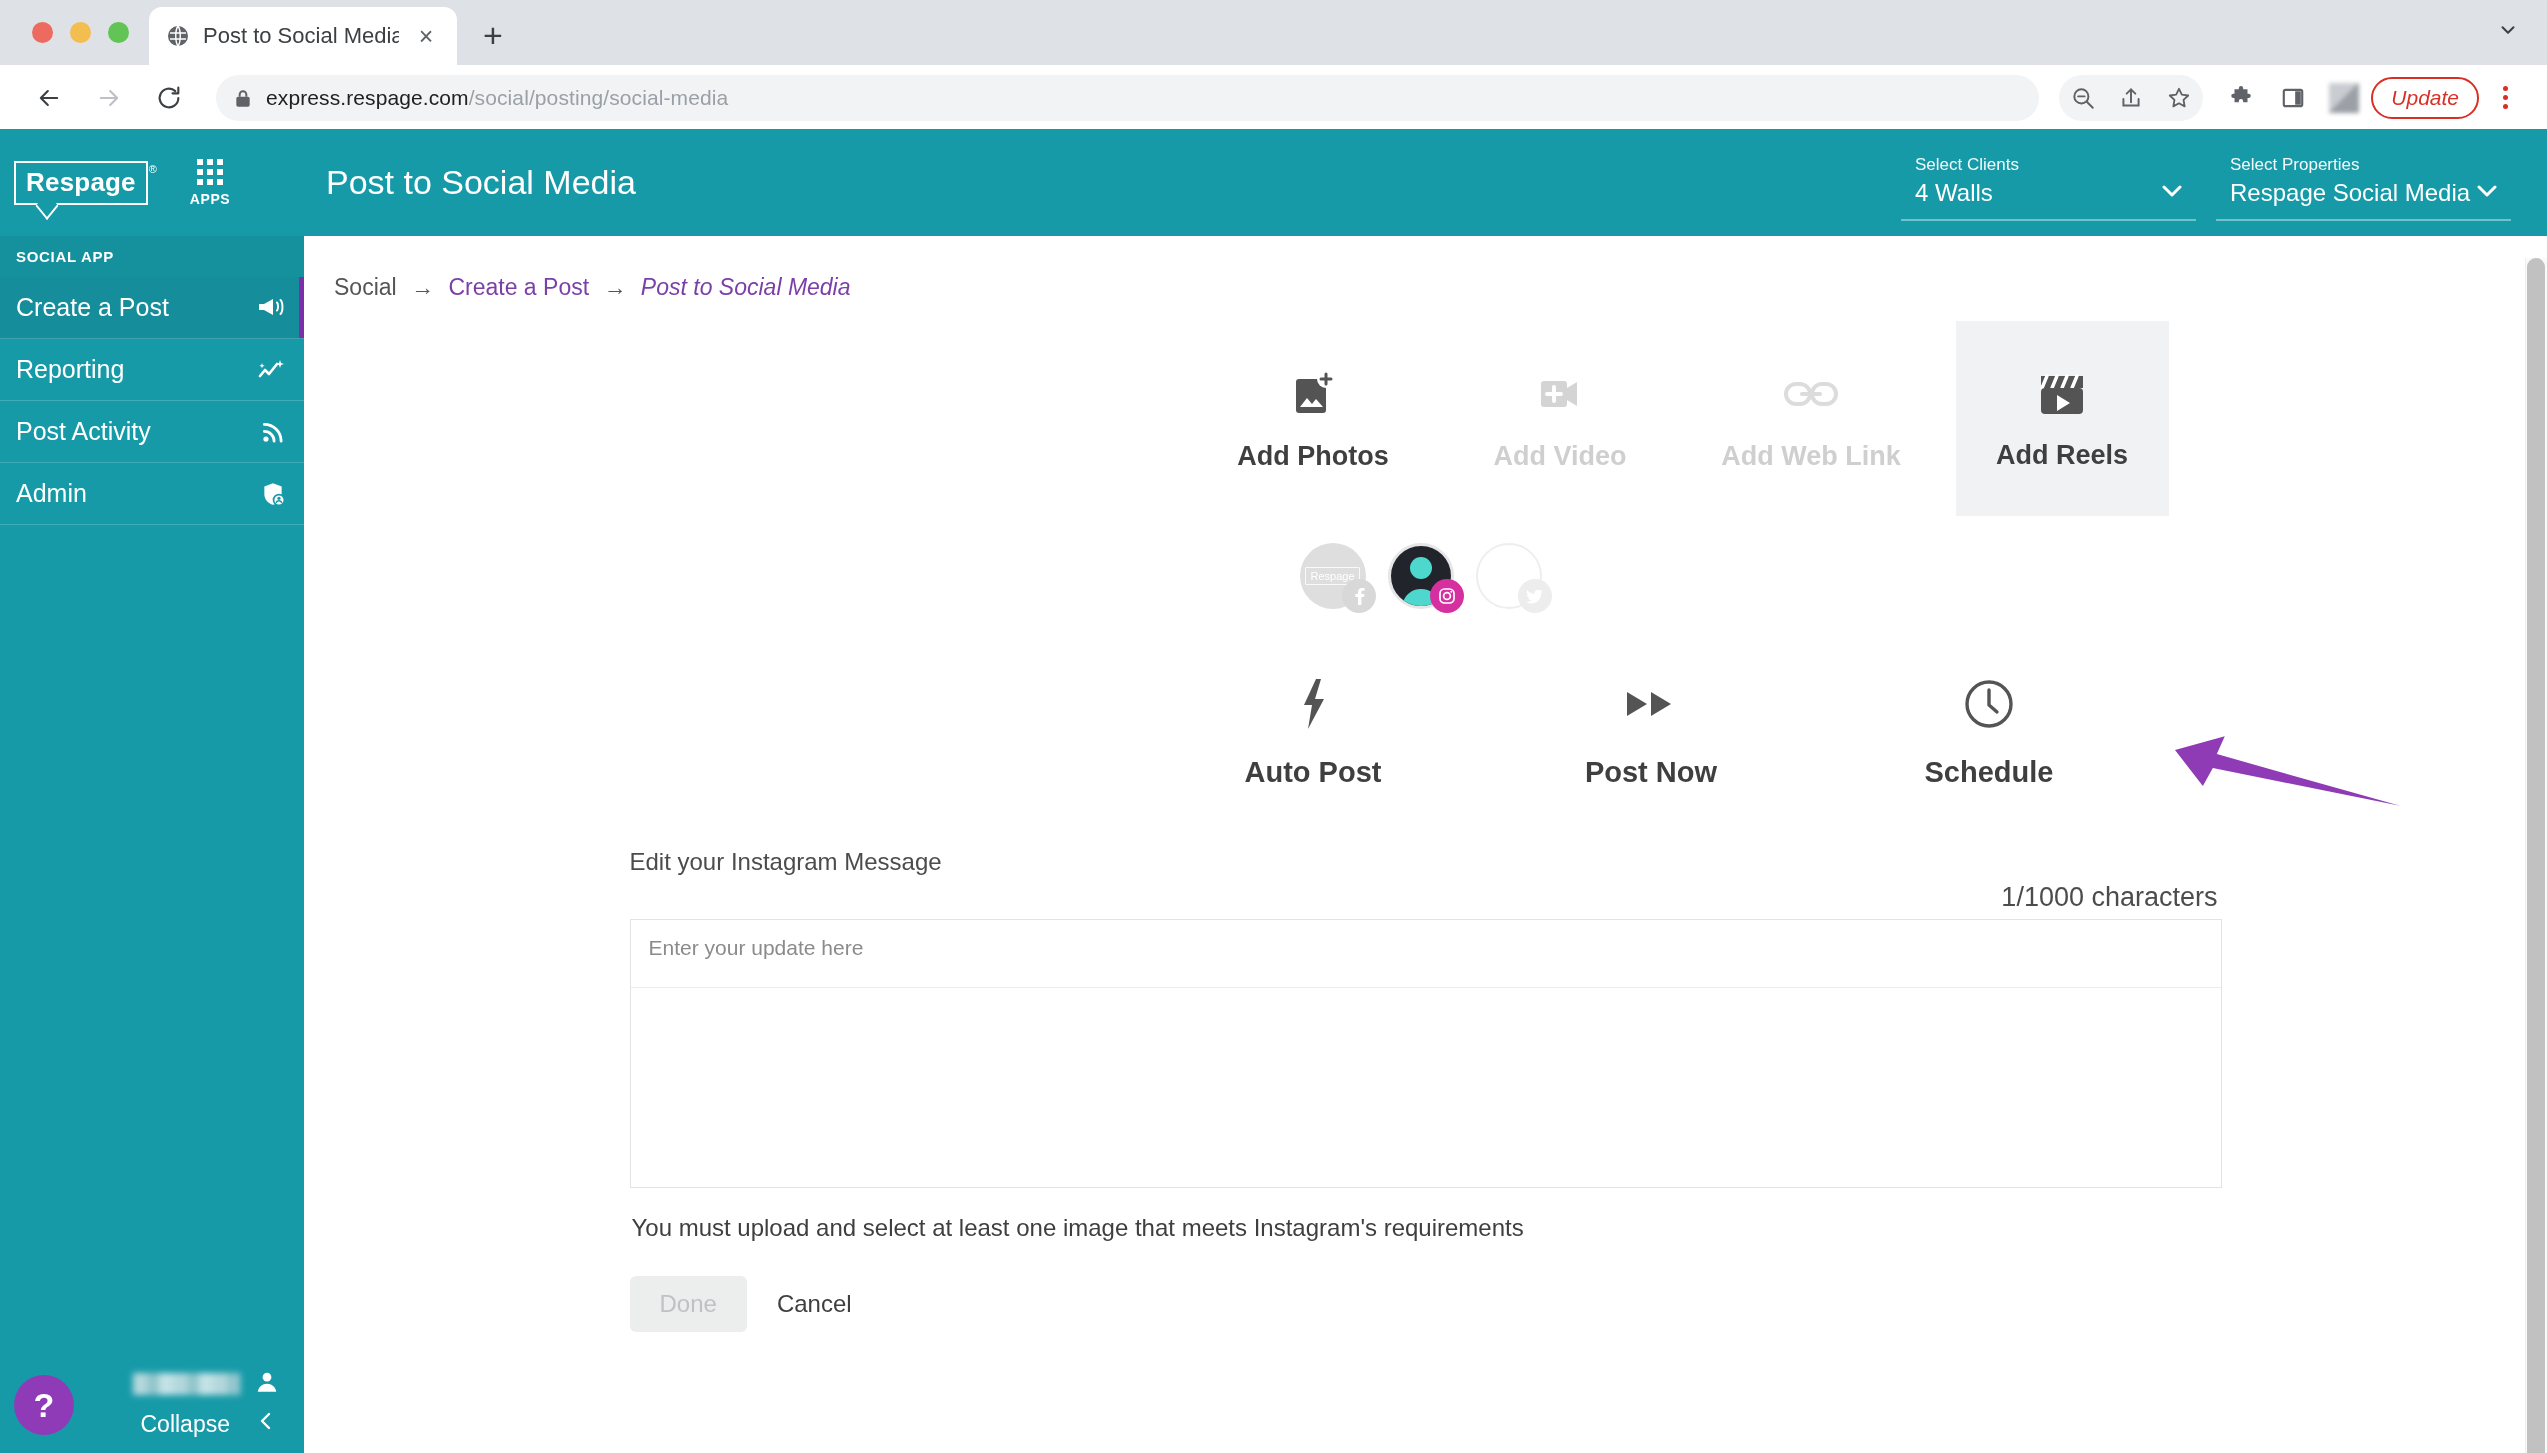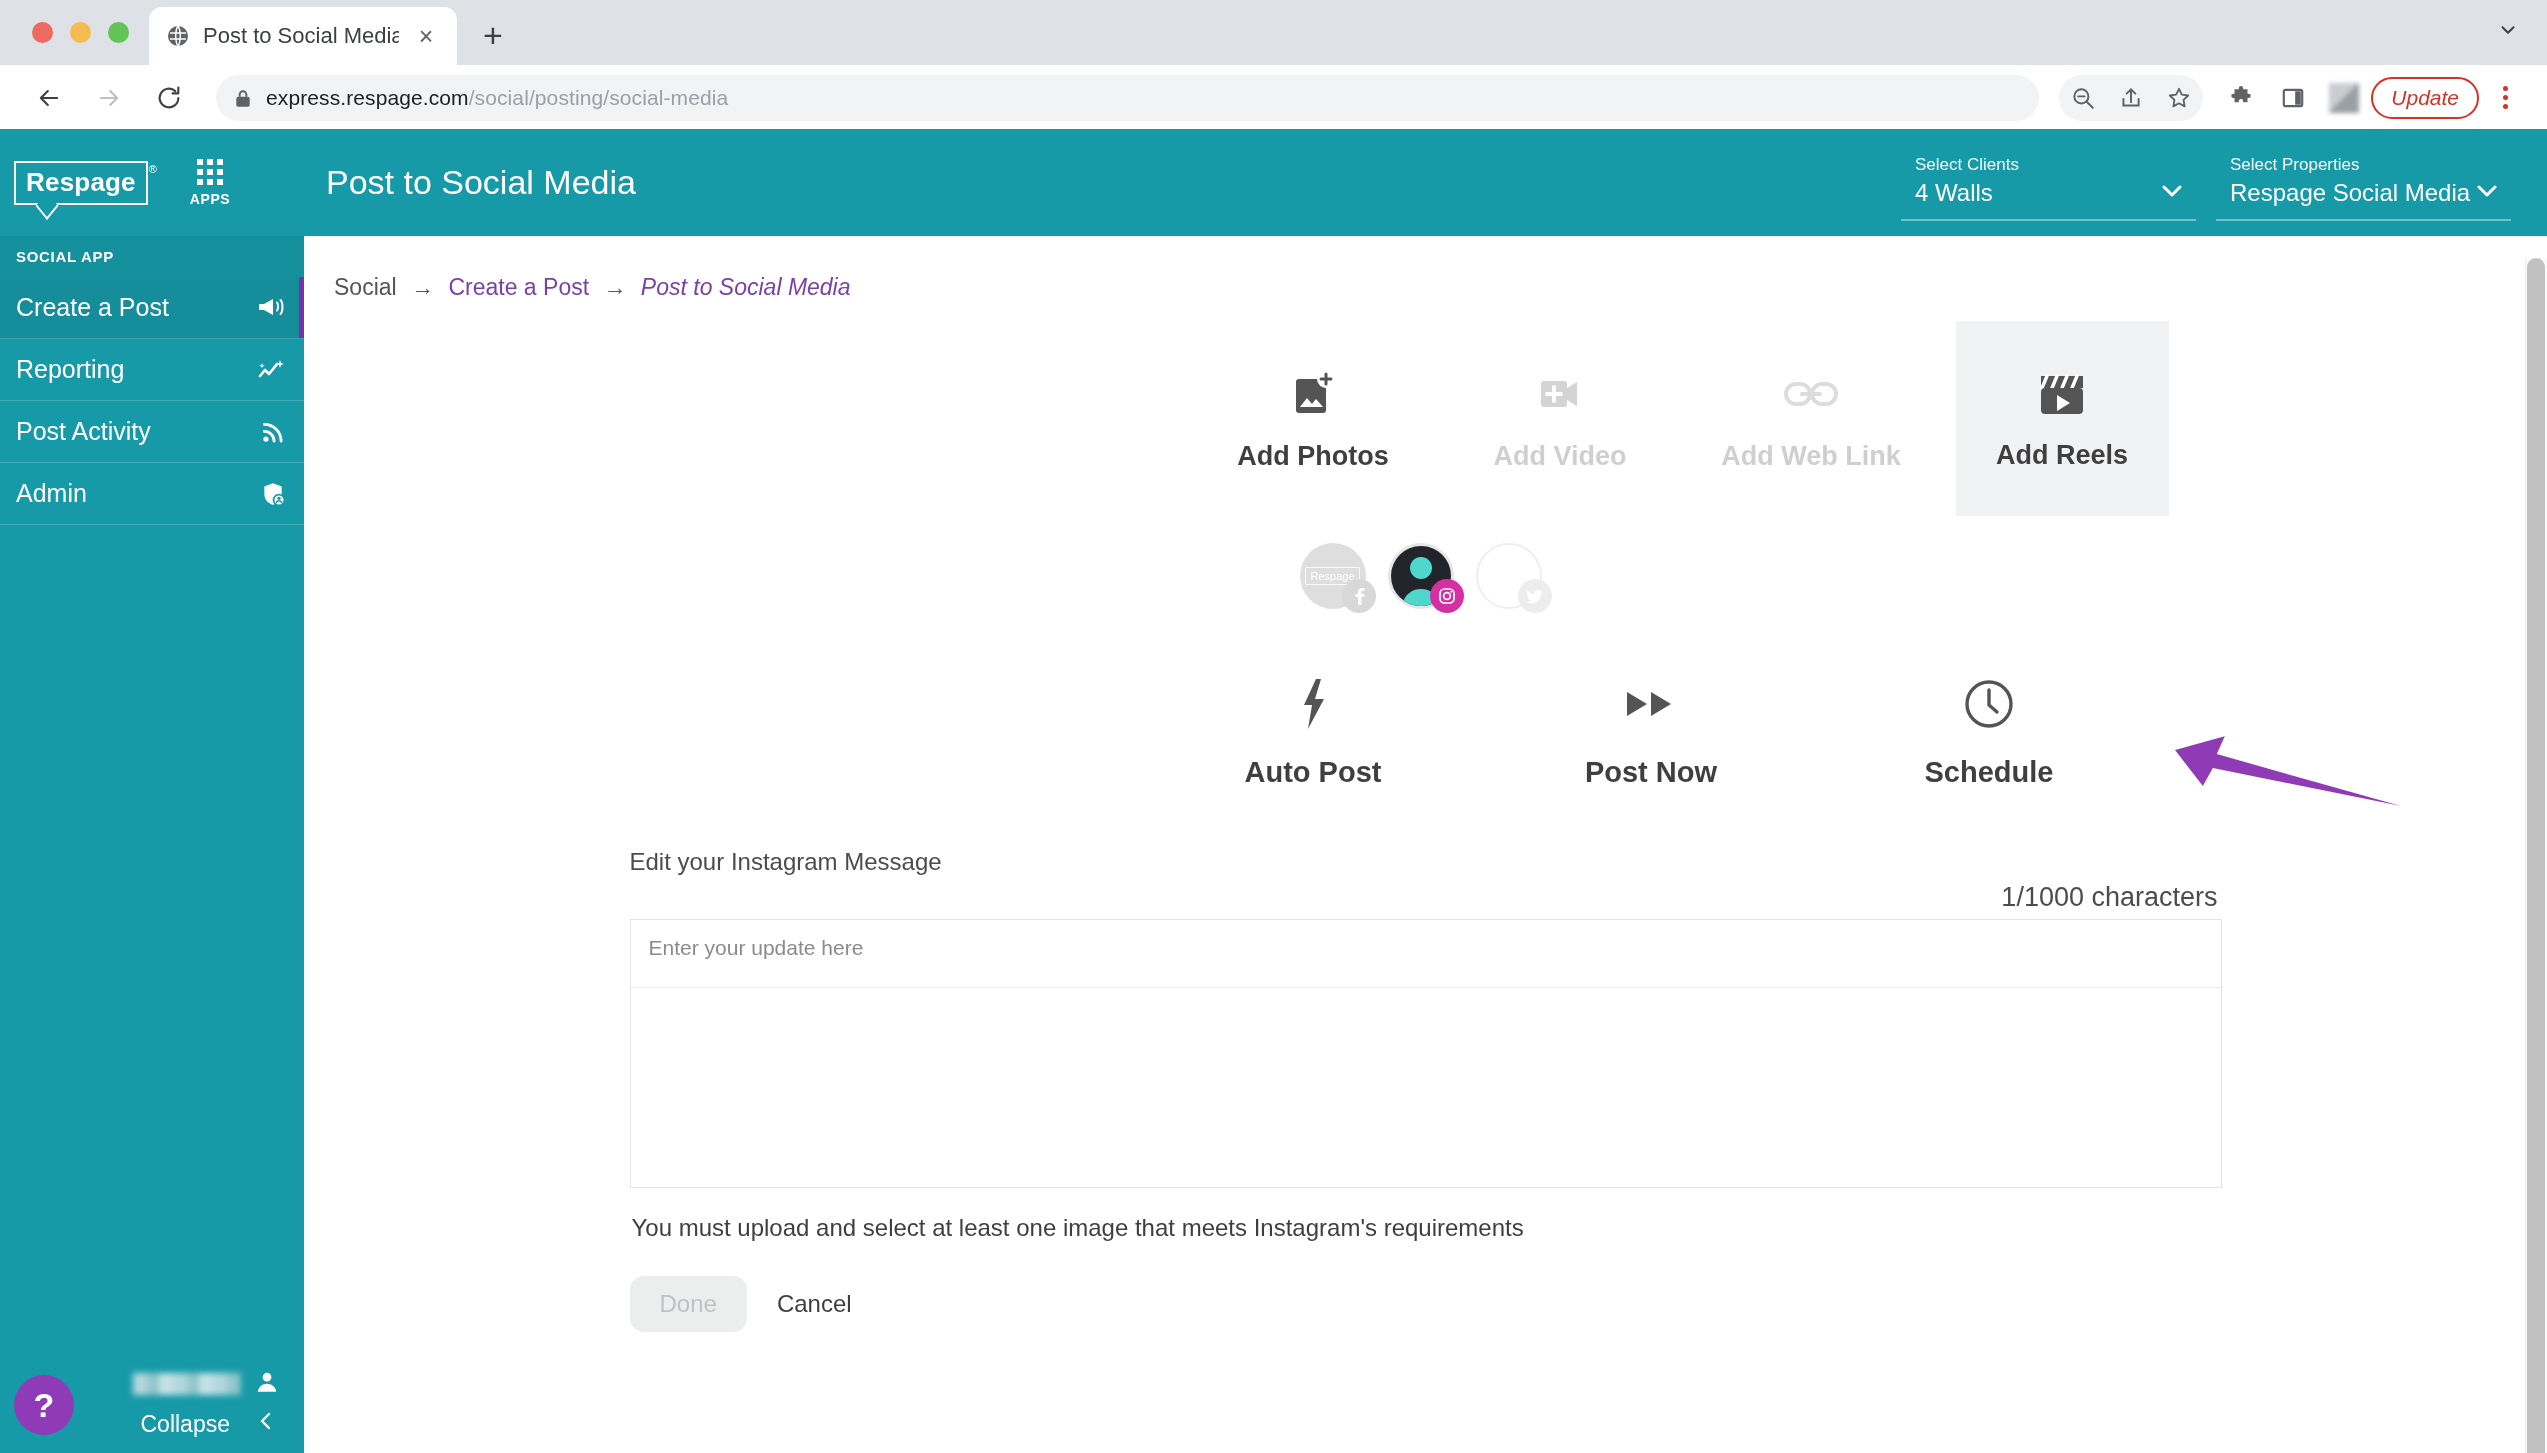--- a/index.html
+++ b/index.html
@@ -166,21 +166,21 @@
 
   .editor { padding-top: 18px; }
   .editor-label { font-size: 24px; color:#4c4c4c; }
   .char-count { text-align: right; font-size: 27px; color:#4c4c4c; padding: 6px 4px 6px 0; }
   .textarea-box { border: 1px solid #e3e3e3; background:#fff; height: 269px; position: relative; }
   .ta-placeholder { font-size: 21px; color:#8b8b8b; padding: 16px 18px; }
   .ta-divider { position:absolute; left:0; right:0; top: 67px; height:1px; background:#ececec; }
   .warn-text { font-size: 24px; color:#3f3f3f; padding: 26px 0 0 2px; }
   .btn-row { display:flex; align-items:center; gap: 30px; padding-top: 34px; }
   .btn-done {
-    background:#eceded; color:#bfc2c4; border:none; border-radius: 14px; font-size: 24px;
+    background:#eceded; color:#bfc2c4; border:none; border-radius: 6px; font-size: 24px;
     padding: 14px 30px; font-family: inherit;
   }
   .btn-cancel { background:none; border:none; font-size: 24px; color:#3f3f3f; font-family: inherit; }
 
   
   .anno-arrow { position:absolute; left: 1869px; top: 496px; width: 229px; height: 80px; pointer-events:none; }
 
   
   .pg-scroll { position:absolute; right:0; top: 129px; width: 22px; height: 1324px; background:#fafafa;
                border-left: 1px solid #eee; }

